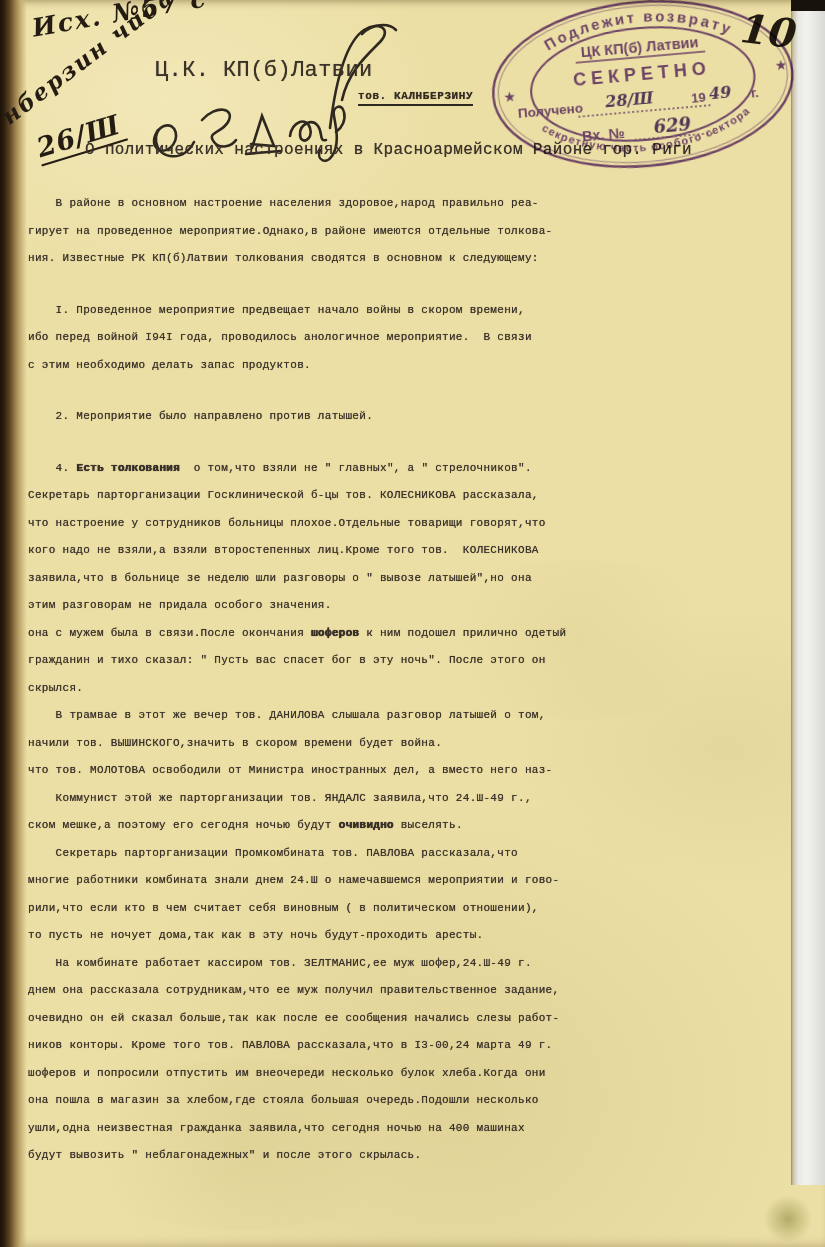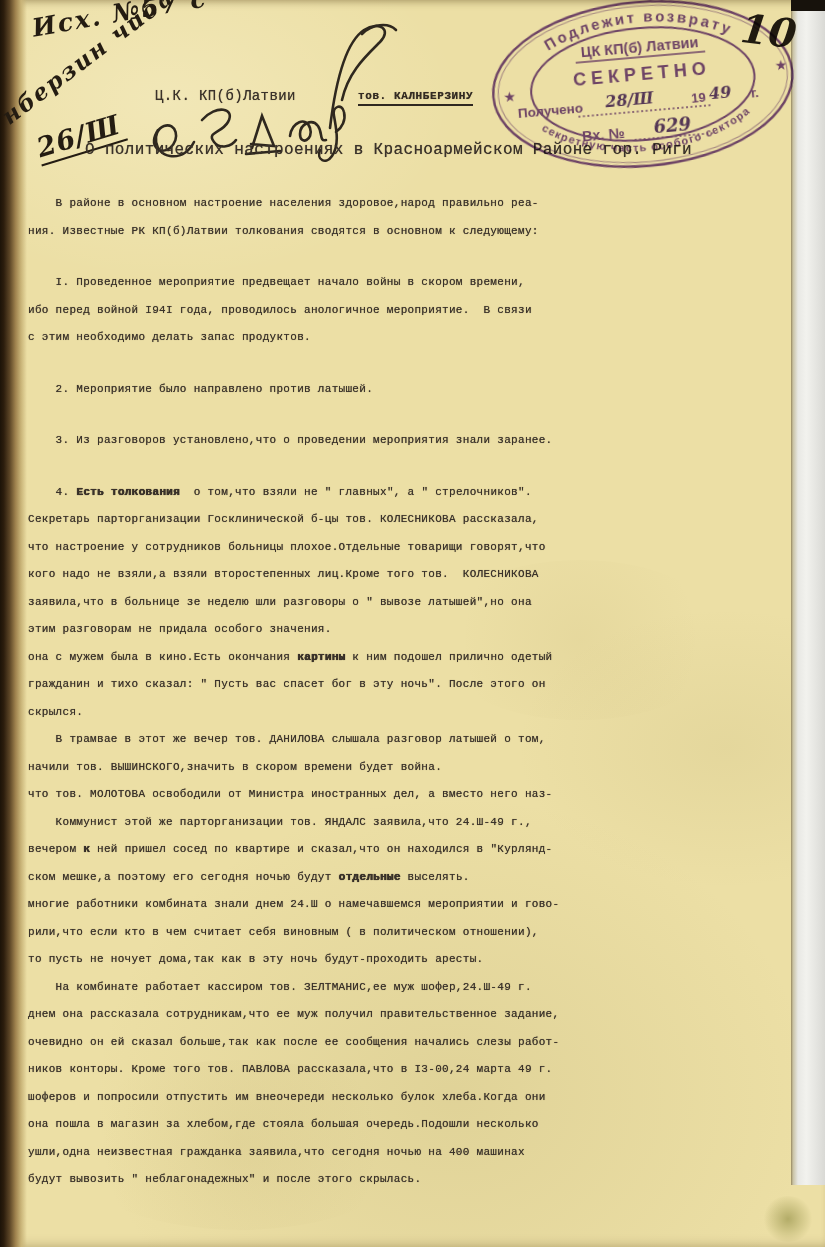--- a/index.html
+++ b/index.html
@@ -33,21 +33,21 @@
   .stain.soft2{left:60px;top:1060px;width:360px;height:170px;
     background:radial-gradient(circle at 50% 50%, rgba(150,130,60,.08), rgba(150,130,60,0) 70%);}
 
   
   .typed{color:#3a322a;text-shadow:0 0 .7px rgba(52,44,34,.8);}
   .tline{white-space:pre;line-height:27.5px;font-size:11px;letter-spacing:.3px;}
   .tline b{font-weight:bold;text-shadow:0 0 1px rgba(40,32,24,.9), .5px 0 0 currentColor;}
   .doc-body{position:absolute;left:28px;top:190px;width:770px;}
   .para{margin:0;}
   .para.gap{margin-top:24px;}
-  .org-line{position:absolute;left:155px;top:88px;font-size:14px;letter-spacing:.4px;}
+  .org-line{position:absolute;left:155px;top:58px;font-size:22px;letter-spacing:.4px;}
   .addressee{position:absolute;left:358px;top:90px;font-size:11px;font-weight:bold;
     letter-spacing:.6px;border-bottom:2.5px solid #2f2820;padding-bottom:2px;color:#332b22;}
   .subject{position:absolute;left:85px;top:141px;font-size:16px;letter-spacing:.35px;}
 
   
   .hw{font-family:"DejaVu Serif","Liberation Serif",serif;font-style:italic;font-weight:bold;
       color:#241c12;position:absolute;white-space:nowrap;}
   .hw-outgoing{left:30px;top:14px;font-size:25px;letter-spacing:2px;transform:rotate(-10deg);transform-origin:left top;}
   .hw-diagonal{left:-4px;top:108px;font-size:23px;letter-spacing:2px;transform:rotate(-37deg);transform-origin:left top;}
   .hw-date{left:32px;top:134px;font-size:27px;letter-spacing:1px;transform:rotate(-17deg);transform-origin:left top;
@@ -130,57 +130,55 @@
       <text class="hw-ink" x="230" y="111" font-size="16" fill="#4e2f7a">49</text>
       <text x="272" y="113" font-size="13" font-weight="bold" fill="#6b3e94">г.</text>
       <text x="100" y="142" font-size="14.5" font-weight="bold" fill="#6b3e94">Вх. №</text>
       <text class="hw-ink" x="172" y="140" font-size="18" fill="#4e2f7a">629</text>
     </svg>
   </div>
 
   <div class="typed doc-body">
       <div class="para">
         <div class="tline"><span>    В районе в основном настроение населения здоровое,народ правильно реа-</span></div>
+        <div class="tline"><span>гирует на проведенное мероприятие.Однако,в районе имеются отдельные толкова-</span></div>
         <div class="tline"><span>ния. Известные РК КП(б)Латвии толкования сводятся в основном к следующему:</span></div>
       </div>
       <div class="para gap">
         <div class="tline"><span>    I. Проведенное мероприятие предвещает начало войны в скором времени,</span></div>
         <div class="tline"><span>ибо перед войной I94I года, проводилось анологичное мероприятие.  В связи</span></div>
         <div class="tline"><span>с этим необходимо делать запас продуктов.</span></div>
       </div>
       <div class="para gap">
         <div class="tline"><span>    2. Мероприятие было направлено против латышей.</span></div>
       </div>
       <div class="para gap">
-        <div class="tline"><span>    3. Из разговоров установлено,что о проведении мероприятия знали заранее.</span></div>
-      </div>
-      <div class="para gap">
         <div class="tline"><span>    4. </span><b>Есть толкования</b><span>  о том,что взяли не " главных", а " стрелочников".</span></div>
         <div class="tline"><span>Секретарь парторганизации Госклинической б-цы тов. КОЛЕСНИКОВА рассказала,</span></div>
         <div class="tline"><span>что настроение у сотрудников больницы плохое.Отдельные товарищи говорят,что</span></div>
         <div class="tline"><span>кого надо не взяли,а взяли второстепенных лиц.Кроме того тов.  КОЛЕСНИКОВА</span></div>
         <div class="tline"><span>заявила,что в больнице зе неделю шли разговоры о " вывозе латышей",но она</span></div>
         <div class="tline"><span>этим разговорам не придала особого значения.</span></div>
       </div>
       <div class="para">
-        <div class="tline"><span>она с мужем была в кино.Есть окончания </span><b>картины</b><span> к ним подошел прилично одетый</span></div>
+        <div class="tline"><span>она с мужем была в связи.После окончания </span><b>шоферов</b><span> к ним подошел прилично одетый</span></div>
         <div class="tline"><span>гражданин и тихо сказал: " Пусть вас спасет бог в эту ночь". После этого он</span></div>
         <div class="tline"><span>скрылся.</span></div>
       </div>
       <div class="para">
         <div class="tline"><span>    В трамвае в этот же вечер тов. ДАНИЛОВА слышала разговор латышей о том,</span></div>
         <div class="tline"><span>начили тов. ВЫШИНСКОГО,значить в скором времени будет война.</span></div>
         <div class="tline"><span>что тов. МОЛОТОВА освободили от Министра иностранных дел, а вместо него наз-</span></div>
       </div>
       <div class="para">
         <div class="tline"><span>    Коммунист этой же парторганизации тов. ЯНДАЛС заявила,что 24.Ш-49 г.,</span></div>
-        <div class="tline"><span>вечером </span><b>к</b><span> ней пришел сосед по квартире и сказал,что он находился в "Курлянд-</span></div>
-        <div class="tline"><span>ском мешке,а поэтому его сегодня ночью будут </span><b>отдельные</b><span> выселять.</span></div>
+        <div class="tline"><span>ском мешке,а поэтому его сегодня ночью будут </span><b>очивидно</b><span> выселять.</span></div>
       </div>
       <div class="para">
+        <div class="tline"><span>    Секретарь парторганизации Промкомбината тов. ПАВЛОВА рассказала,что</span></div>
         <div class="tline"><span>многие работники комбината знали днем 24.Ш о намечавшемся мероприятии и гово-</span></div>
         <div class="tline"><span>рили,что если кто в чем считает себя виновным ( в политическом отношении),</span></div>
         <div class="tline"><span>то пусть не ночует дома,так как в эту ночь будут-проходить аресты.</span></div>
       </div>
       <div class="para">
         <div class="tline"><span>    На комбинате работает кассиром тов. ЗЕЛТМАНИС,ее муж шофер,24.Ш-49 г.</span></div>
         <div class="tline"><span>днем она рассказала сотрудникам,что ее муж получил правительственное задание,</span></div>
         <div class="tline"><span>очевидно он ей сказал больше,так как после ее сообщения начались слезы работ-</span></div>
         <div class="tline"><span>ников конторы. Кроме того тов. ПАВЛОВА рассказала,что в I3-00,24 марта 49 г.</span></div>
         <div class="tline"><span>шоферов и попросили отпустить им внеочереди несколько булок хлеба.Когда они</span></div>

